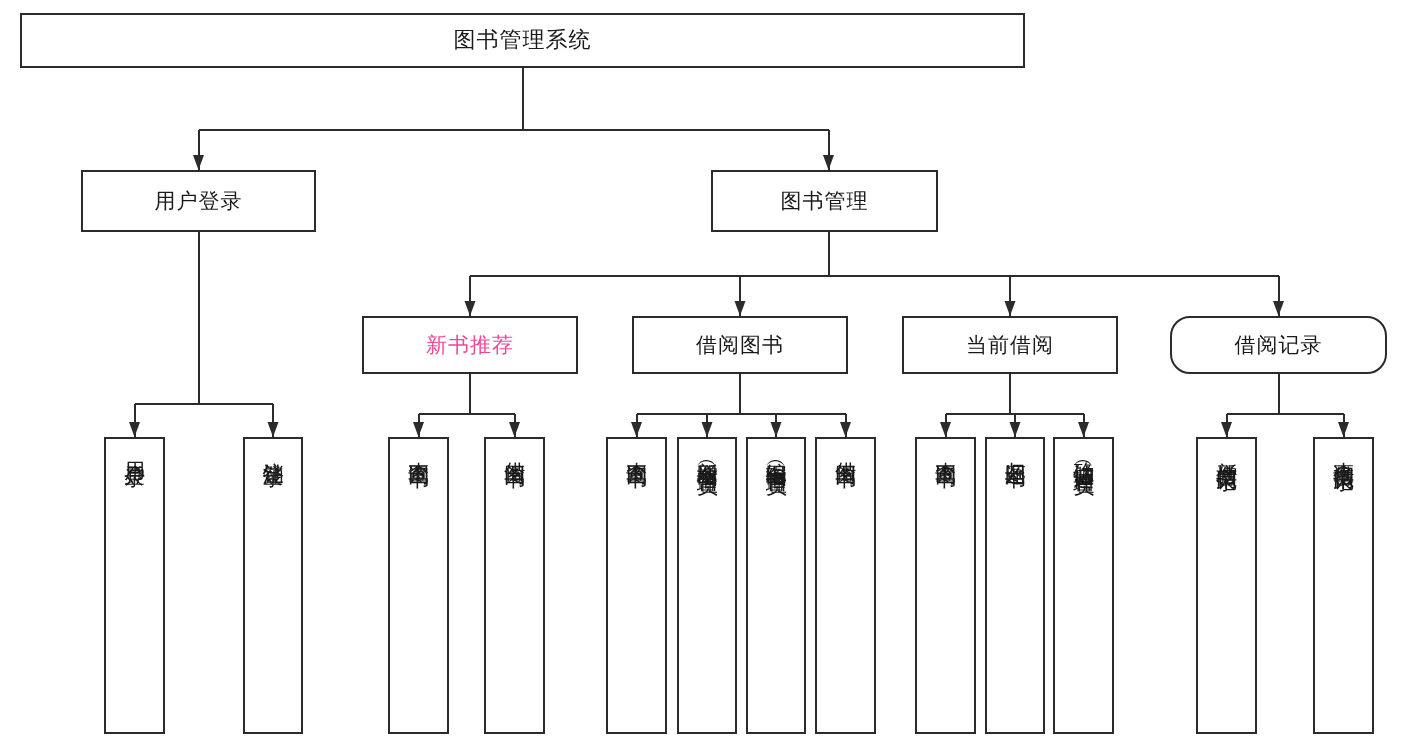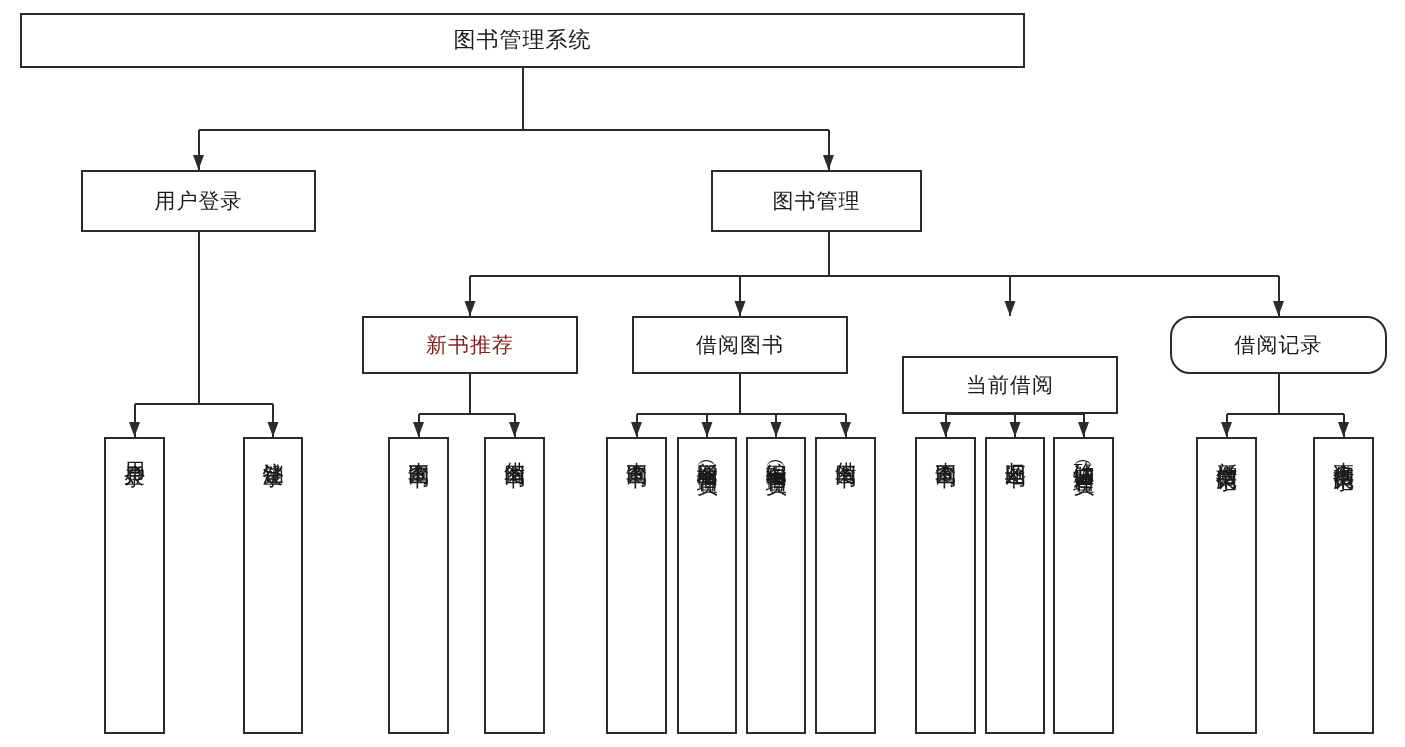--- a/index.html
+++ b/index.html
@@ -129,30 +129,30 @@
       <polygon points="1338,422 1349,422 1343.5,437" fill="#2b2b2b"></polygon>
     </svg>
 
   <div id="node-layer">
       <div class="node horiz root" style="left: 20px; top: 13px; width: 1005px; height: 55px; border-color: rgb(43, 43, 43); background: rgb(255, 255, 255);">
         <span style="color: rgb(26, 26, 26);">图书管理系统</span>
       </div>
       <div class="node horiz" style="left: 81px; top: 170px; width: 235px; height: 62px; border-color: rgb(43, 43, 43); background: rgb(255, 255, 255);">
         <span style="color: rgb(26, 26, 26);">用户登录</span>
       </div>
-      <div class="node horiz" style="left: 711px; top: 170px; width: 211px; height: 62px; border-color: rgb(43, 43, 43); background: rgb(255, 255, 255);">
+      <div class="node horiz" style="left: 711px; top: 170px; width: 227px; height: 62px; border-color: rgb(43, 43, 43); background: rgb(255, 255, 255);">
         <span style="color: rgb(26, 26, 26);">图书管理</span>
       </div>
       <div class="node horiz" style="left: 362px; top: 316px; width: 216px; height: 58px; border-color: rgb(43, 43, 43); background: rgb(255, 255, 255);">
-        <span style="color: #7f1d1d;">新书推荐</span>
+        <span style="color: #ec4899;">新书推荐</span>
       </div>
       <div class="node horiz" style="left: 632px; top: 316px; width: 216px; height: 58px; border-color: rgb(43, 43, 43); background: rgb(255, 255, 255);">
         <span style="color: rgb(26, 26, 26);">借阅图书</span>
       </div>
-      <div class="node horiz" style="left: 902px; top: 316px; width: 216px; height: 58px; border-color: rgb(43, 43, 43); background: rgb(255, 255, 255); margin-top: 40px;">
+      <div class="node horiz" style="left: 902px; top: 316px; width: 216px; height: 58px; border-color: rgb(43, 43, 43); background: rgb(255, 255, 255);">
         <span style="color: rgb(26, 26, 26);">当前借阅</span>
       </div>
       <div class="node horiz" style="left: 1170px; top: 316px; width: 217px; height: 58px; border-color: rgb(43, 43, 43); background: rgb(255, 255, 255); border-radius: 20px;">
         <span style="color: rgb(26, 26, 26);">借阅记录</span>
       </div>
       <div class="node leaf" style="left: 104px; top: 437px; width: 61px; height: 297px; border-color: rgb(43, 43, 43); background: rgb(255, 255, 255);">
         <span class="vtext" style="color: rgb(26, 26, 26);">用户登录</span>
       </div>
       <div class="node leaf" style="left: 243px; top: 437px; width: 60px; height: 297px; border-color: rgb(43, 43, 43); background: rgb(255, 255, 255);">
         <span class="vtext" style="color: rgb(26, 26, 26);">注销登录</span>

